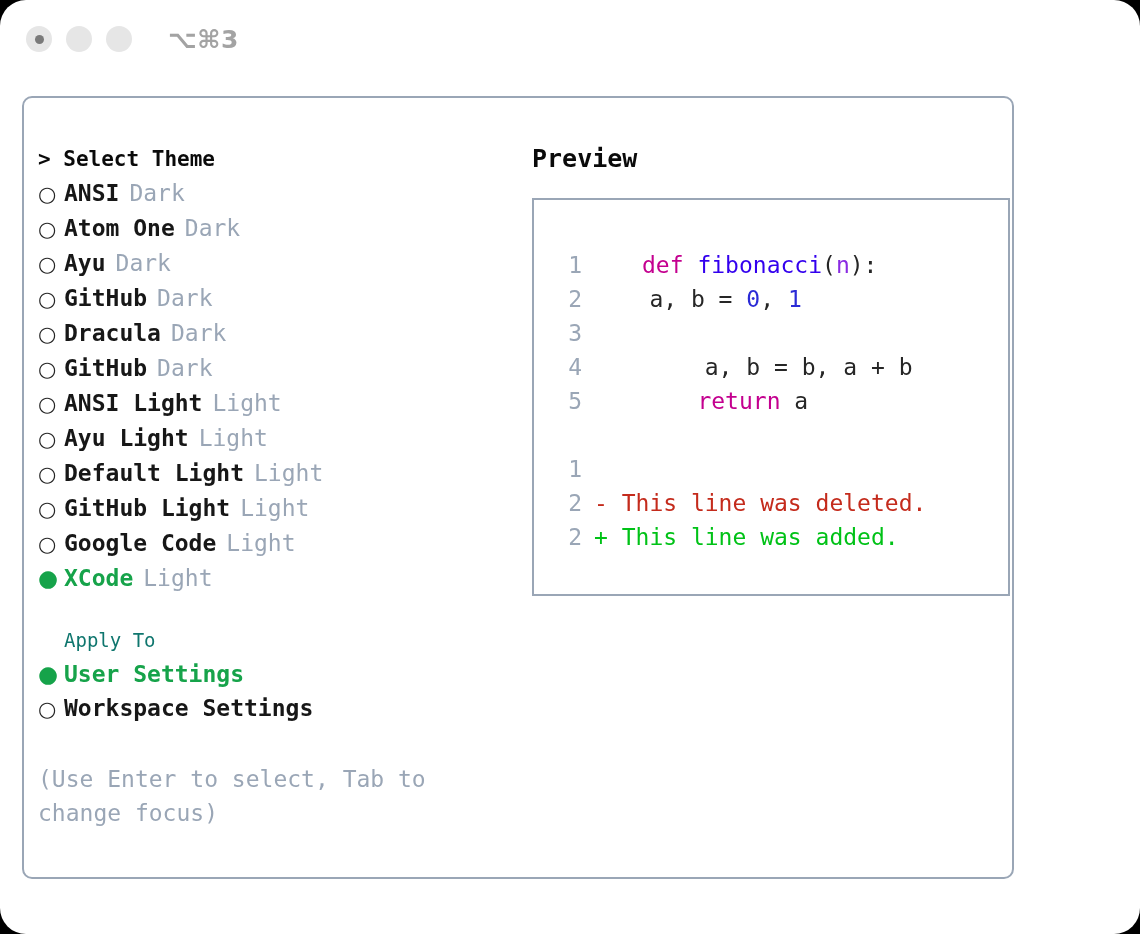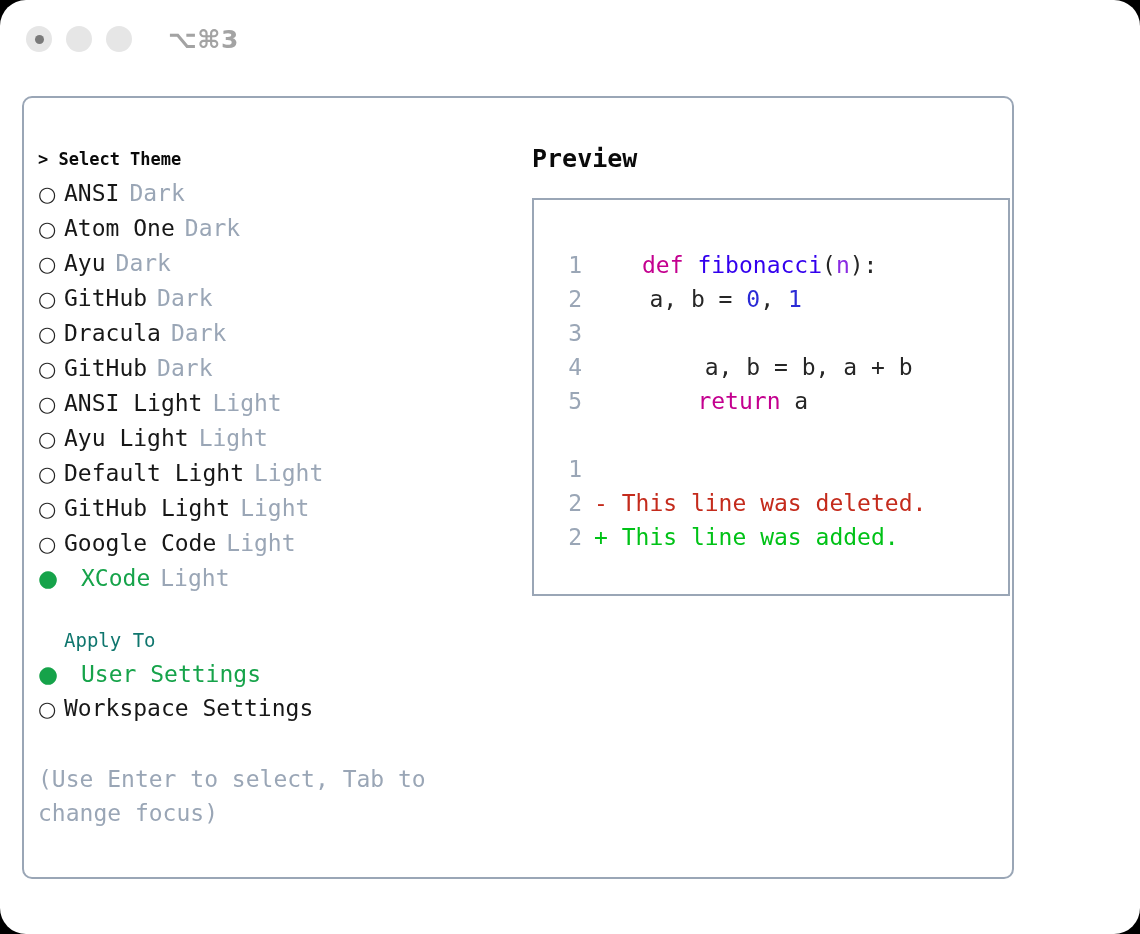--- a/index.html
+++ b/index.html
@@ -87,21 +87,21 @@
     width: 462px;
     flex: none;
   }
   .col-right {
     flex: 1;
     padding-left: 32px;
   }
 
   
   .heading {
-    font-size: 17px;
+    font-size: 21px;
     font-weight: bold;
     color: #0a0a0a;
     line-height: 34px;
     white-space: pre;
   }
   .opt-row {
     display: flex;
     align-items: baseline;
     line-height: 34px;
     font-size: 23px;
@@ -111,22 +111,22 @@
     width: 26px;
     flex: none;
     font-size: 21px;
     color: #262626;
     font-family: "DejaVu Sans", "Liberation Sans", sans-serif;
   }
   .bullet.sel {
     color: #16a34a;
     font-size: 23px;
   }
-  .opt-name { color: #171717; }
-  .opt-row.selected .opt-name { color: #16a34a; margin-left: 17px; }
+  .opt-name { color: #171717; font-weight: bold; }
+  .opt-row.selected .opt-name { color: #16a34a; }
   .opt-kind {
     color: #9aa6b6;
     margin-left: 10px;
   }
   .section-label {
     font-size: 19px;
     color: #0f766e;
     line-height: 34px;
     padding-left: 26px;
     white-space: pre;

